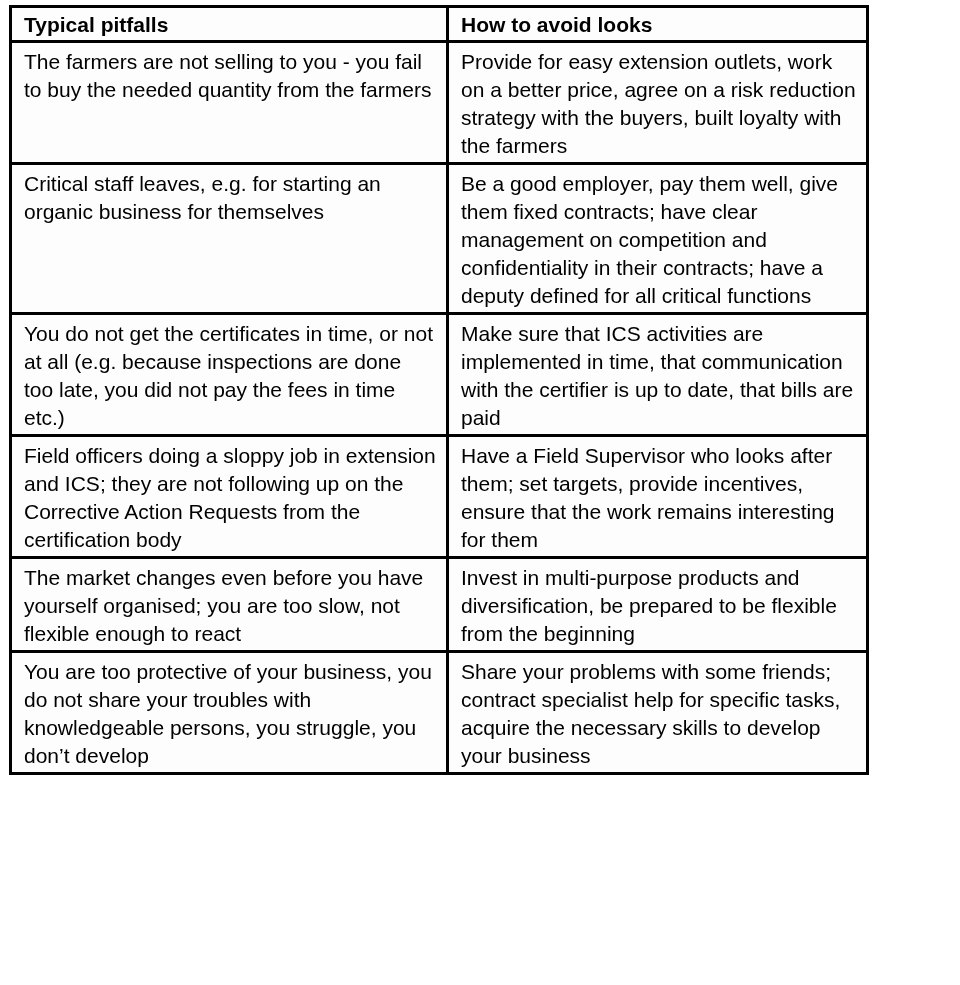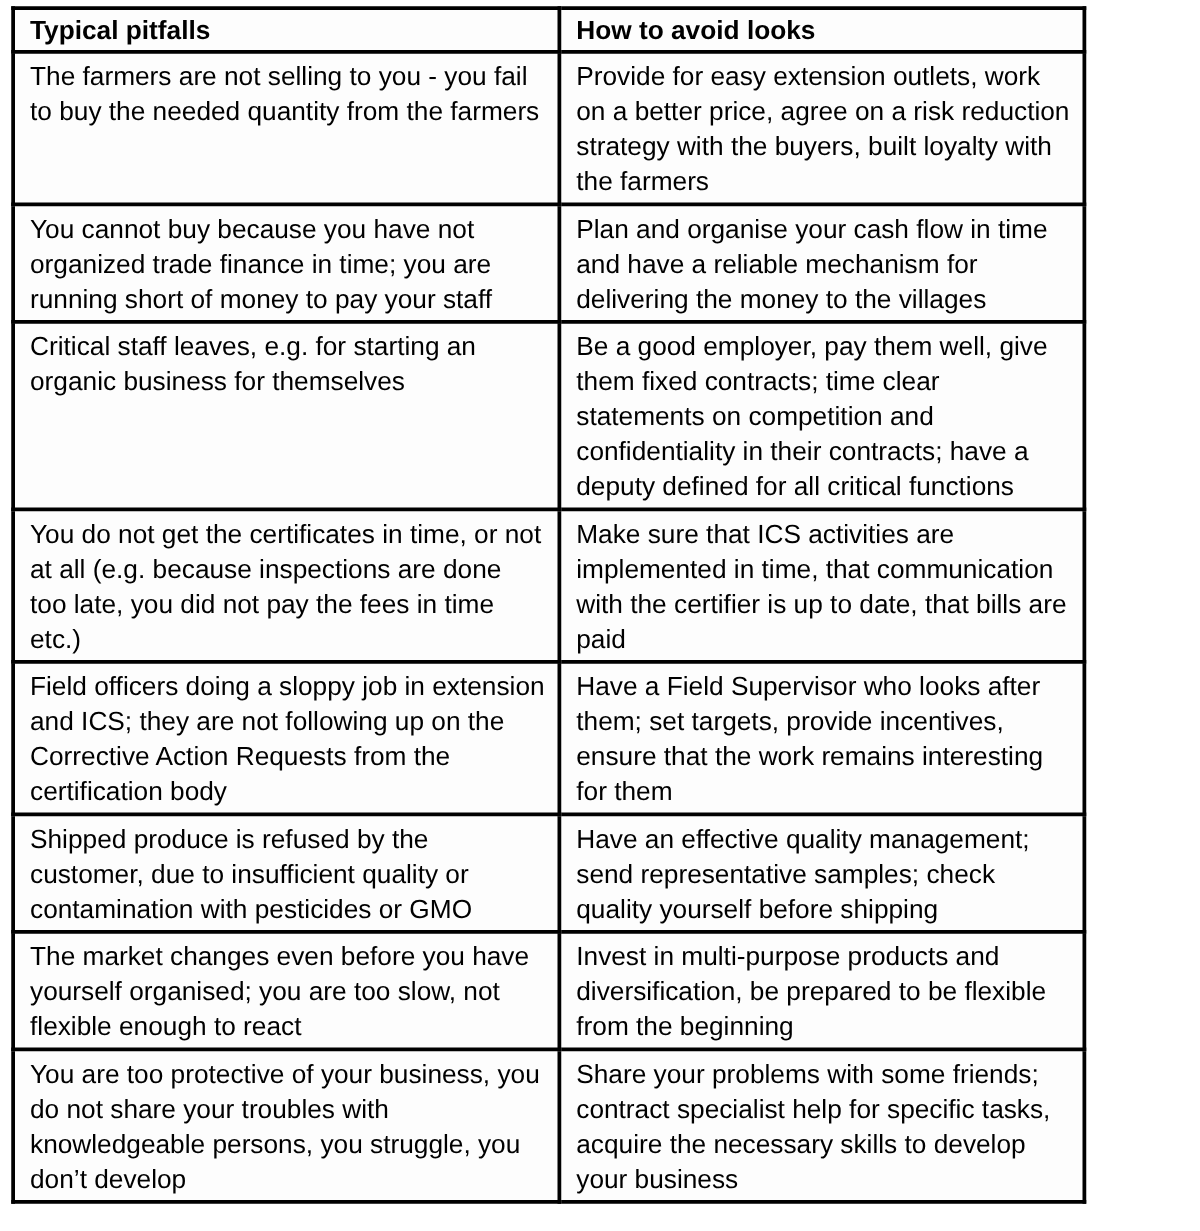--- a/index.html
+++ b/index.html
@@ -56,38 +56,30 @@
       <th>Typical pitfalls</th>
       <th>How to avoid looks</th>
     </tr>
   </thead>
   <tbody>
     <tr>
       <td>The farmers are not selling to you - you fail to buy the needed quantity from the farmers</td>
       <td>Provide for easy extension outlets, work on a better price, agree on a risk reduction strategy with the buyers, built loyalty with the farmers</td>
     </tr>
     <tr>
-      <td>You cannot buy because you have not organized trade finance in time; you are running short of money to pay your staff</td>
-      <td>Plan and organise your cash flow in time and have a reliable mechanism for delivering the money to the villages</td>
-    </tr>
-    <tr>
       <td>Critical staff leaves, e.g. for starting an organic business for themselves</td>
-      <td>Be a good employer, pay them well, give them fixed contracts; time clear statements on competition and confidentiality in their contracts; have a deputy defined for all critical functions</td>
+      <td>Be a good employer, pay them well, give them fixed contracts; have clear management on competition and confidentiality in their contracts; have a deputy defined for all critical functions</td>
     </tr>
     <tr>
       <td>You do not get the certificates in time, or not at all (e.g. because inspections are done too late, you did not pay the fees in time etc.)</td>
       <td>Make sure that ICS activities are implemented in time, that communication with the certifier is up to date, that bills are paid</td>
     </tr>
     <tr>
       <td>Field officers doing a sloppy job in extension and ICS; they are not following up on the Corrective Action Requests from the certification body</td>
       <td>Have a Field Supervisor who looks after them; set targets, provide incentives, ensure that the work remains interesting for them</td>
-    </tr>
-    <tr>
-      <td>Shipped produce is refused by the customer, due to insufficient quality or contamination with pesticides or GMO</td>
-      <td>Have an effective quality management; send representative samples; check quality yourself before shipping</td>
     </tr>
     <tr>
       <td>The market changes even before you have yourself organised; you are too slow, not flexible enough to react</td>
       <td>Invest in multi-purpose products and diversification, be prepared to be flexible from the beginning</td>
     </tr>
     <tr>
       <td>You are too protective of your business, you do not share your troubles with knowledgeable persons, you struggle, you don’t develop</td>
       <td>Share your problems with some friends; contract specialist help for specific tasks, acquire the necessary skills to develop your business</td>
     </tr>
   </tbody>

